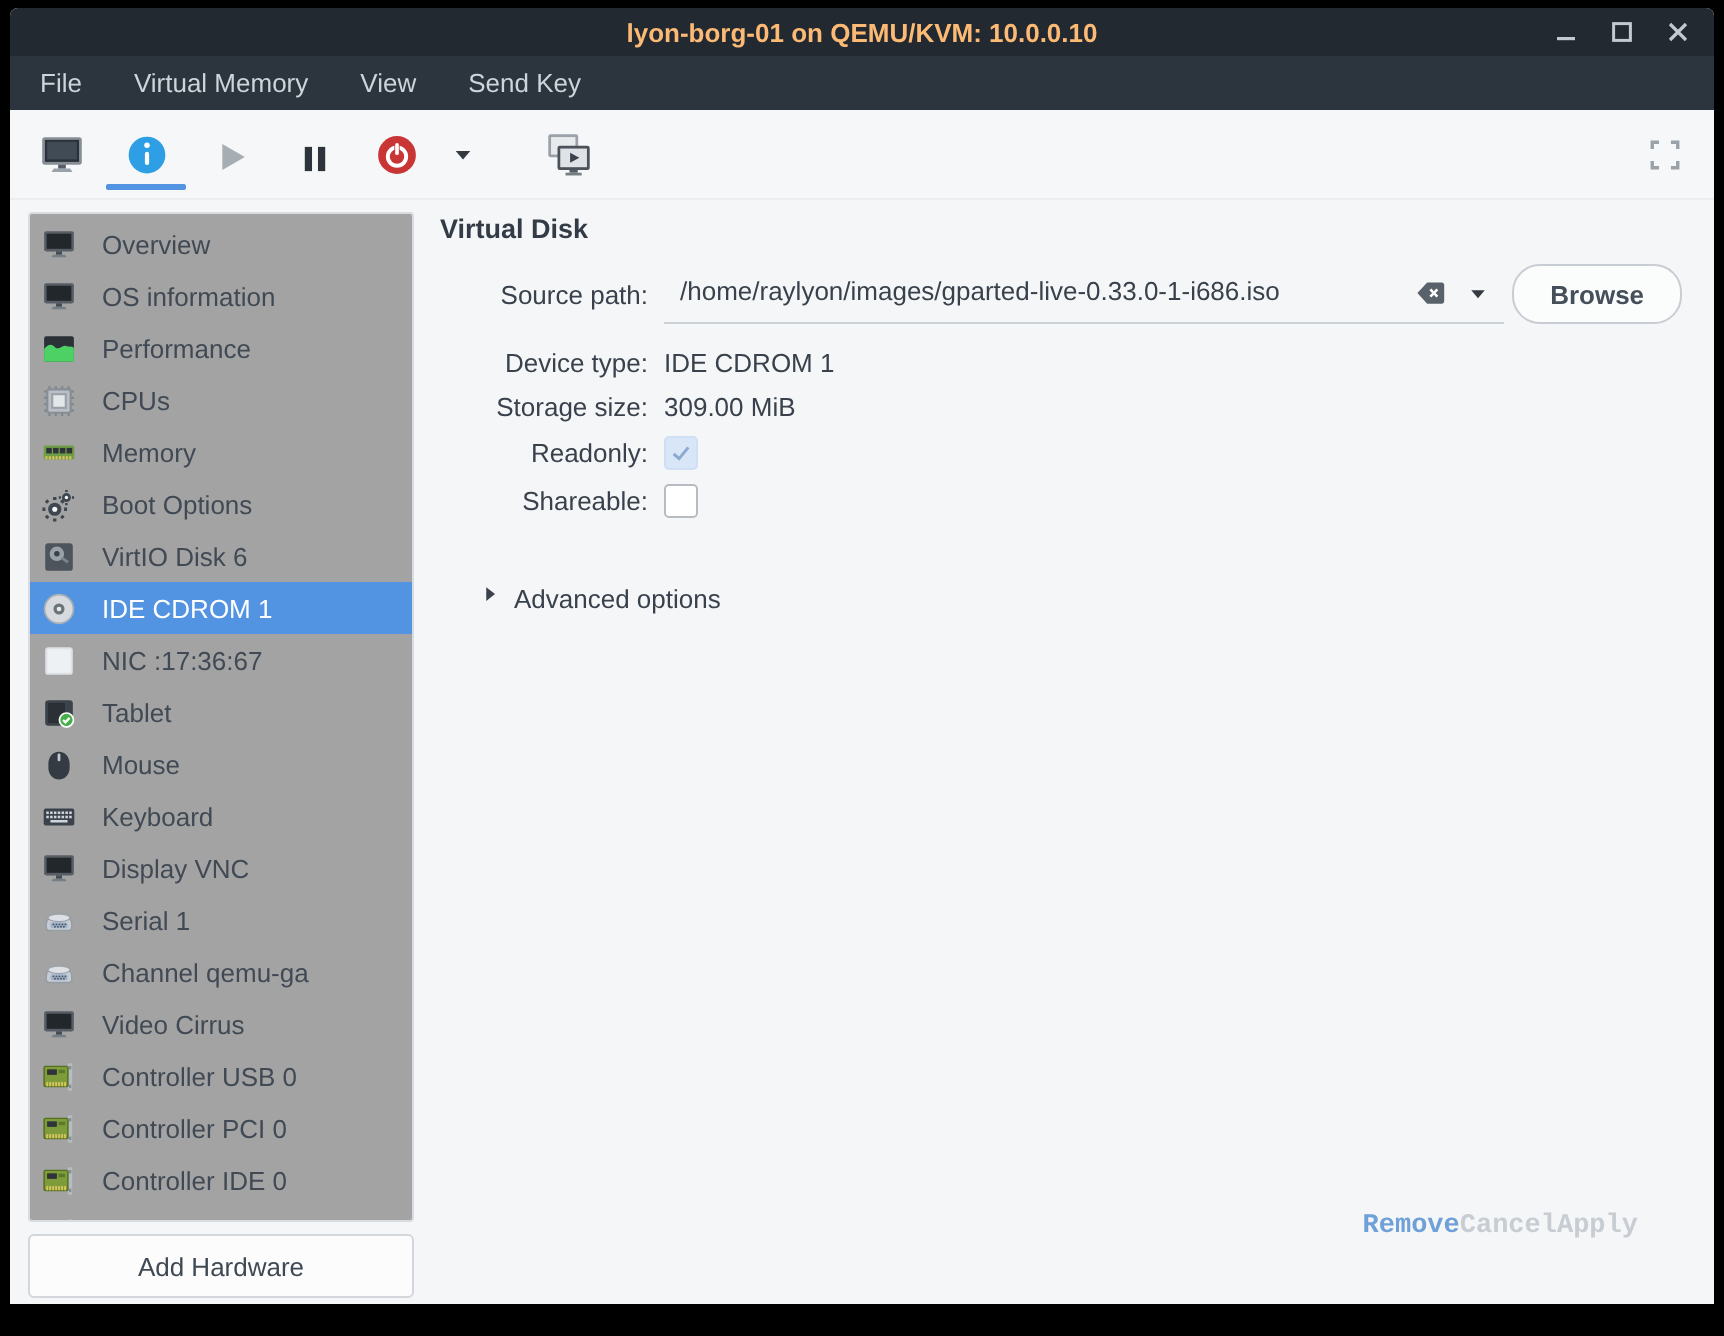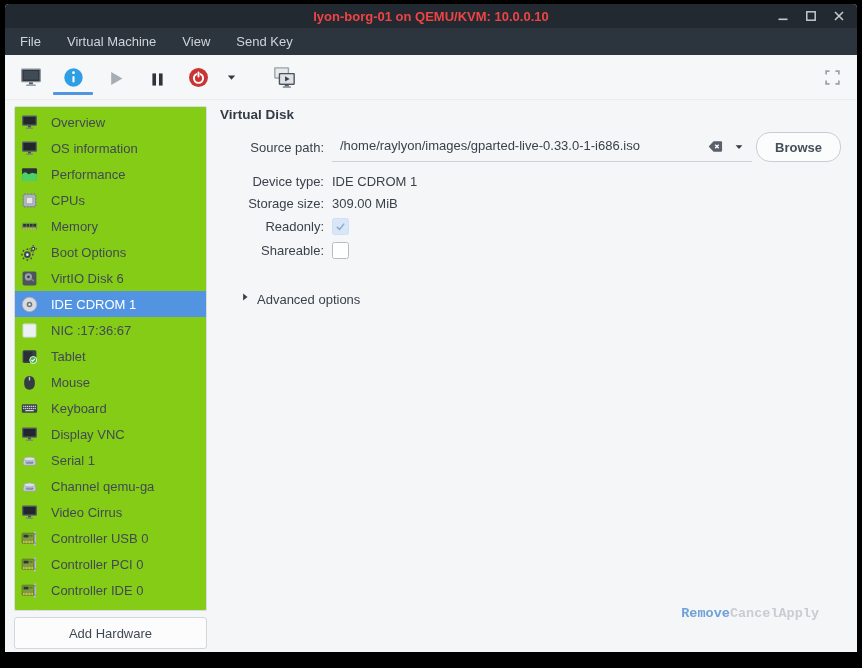--- a/index.html
+++ b/index.html
@@ -6,21 +6,21 @@
   body{
     width:862px;height:668px;background:#000;position:relative;overflow:hidden;
     font-family:"Liberation Sans","DejaVu Sans",sans-serif;
     -webkit-font-smoothing:antialiased;
   }
   .window{position:absolute;left:5px;top:4px;width:852px;height:648px;background:#f5f6f7;
     display:flex;flex-direction:column;border-radius:4px 4px 0 0;overflow:hidden;}
   
   .titlebar{height:24px;background:#222931;display:flex;align-items:center;justify-content:center;
     position:relative;flex:0 0 auto;}
-  .title{font-size:13px;font-weight:bold;color:#ef4444;}
+  .title{font-size:13px;font-weight:bold;color:#fdba74;}
   .win-controls{position:absolute;right:12px;top:0;height:100%;display:flex;align-items:center;gap:16px;}
   .win-btn{width:12px;height:12px;display:flex;align-items:center;justify-content:center;}
   .win-btn svg{width:12px;height:12px;}
   
   .menubar{height:27px;background:#2c343d;display:flex;align-items:center;padding-left:2px;flex:0 0 auto;}
   .menu-item{padding:0 13px;color:#cdd4da;font-size:13px;height:100%;display:flex;align-items:center;}
   
   .toolbar{height:44px;background:#f6f7f8;display:flex;align-items:center;padding-left:6px;
     position:relative;flex:0 0 auto;border-bottom:1px solid #ecedef;}
   .tb-btn{height:38px;display:flex;align-items:center;justify-content:center;position:relative;flex:0 0 auto;}
@@ -30,21 +30,21 @@
   .tb-btn.big svg{width:23px;height:23px;}
   .tb-btn.active::after{content:"";position:absolute;left:2px;right:2px;bottom:1px;height:3px;
     background:#5294e2;border-radius:1px;}
   .tb-space{width:20px;flex:0 0 auto;}
   .fullscreen-btn{position:absolute;right:16px;top:0;height:100%;display:flex;align-items:center;}
   .fullscreen-btn svg{width:17px;height:17px;}
   
   .content{flex:1;display:flex;min-height:0;}
   .left-col{width:193px;margin-left:9px;display:flex;flex-direction:column;
     padding-top:6px;padding-bottom:3px;flex:0 0 auto;}
-  .hw-list{background:#84cc16;border:1px solid #d8dce0;border-radius:2px;height:505px;overflow:hidden;
+  .hw-list{background:#a3a3a3;border:1px solid #d8dce0;border-radius:2px;height:505px;overflow:hidden;
     padding-top:2px;box-sizing:border-box;}
   .hw-row{height:26px;display:flex;align-items:center;padding-left:6px;gap:13px;font-size:13px;color:#414a54;}
   .hw-row.selected{background:#5294e2;color:#fff;}
   .row-icon{width:17px;height:17px;flex:0 0 auto;display:flex;}
   .row-icon svg{width:100%;height:100%;}
   .add-hw-btn{margin-top:6px;height:32px;background:#fcfcfd;border:1px solid #d3d7db;border-radius:3px;
     display:flex;align-items:center;justify-content:center;font-size:13px;color:#3f4953;font-weight:500;
     box-sizing:border-box;}
   
   .main-col{flex:1;display:flex;flex-direction:column;min-width:0;}
@@ -105,21 +105,21 @@
       <span class="win-btn">
         <svg viewBox="0 0 12 12">
             <path d="M2 2 L10 10 M10 2 L2 10" stroke="#c3c9cf" stroke-width="1.6"></path>
           </svg>
       </span>
     </span>
   </div>
 
   <div class="menubar">
     <span class="menu-item">File</span>
-    <span class="menu-item">Virtual Machine</span>
+    <span class="menu-item">Virtual Memory</span>
     <span class="menu-item">View</span>
     <span class="menu-item">Send Key</span>
   </div>
 
   <div class="toolbar">
     <span class="tb-btn w40 big">
         <span style="display:flex;width:22px;height:22px;">
           <svg viewBox="0 0 16 16">
             <rect x="0.8" y="1.5" width="14.4" height="10" rx="1" fill="#868e96"></rect>
             <rect x="1.8" y="2.5" width="12.4" height="8" fill="#2b3138"></rect>

